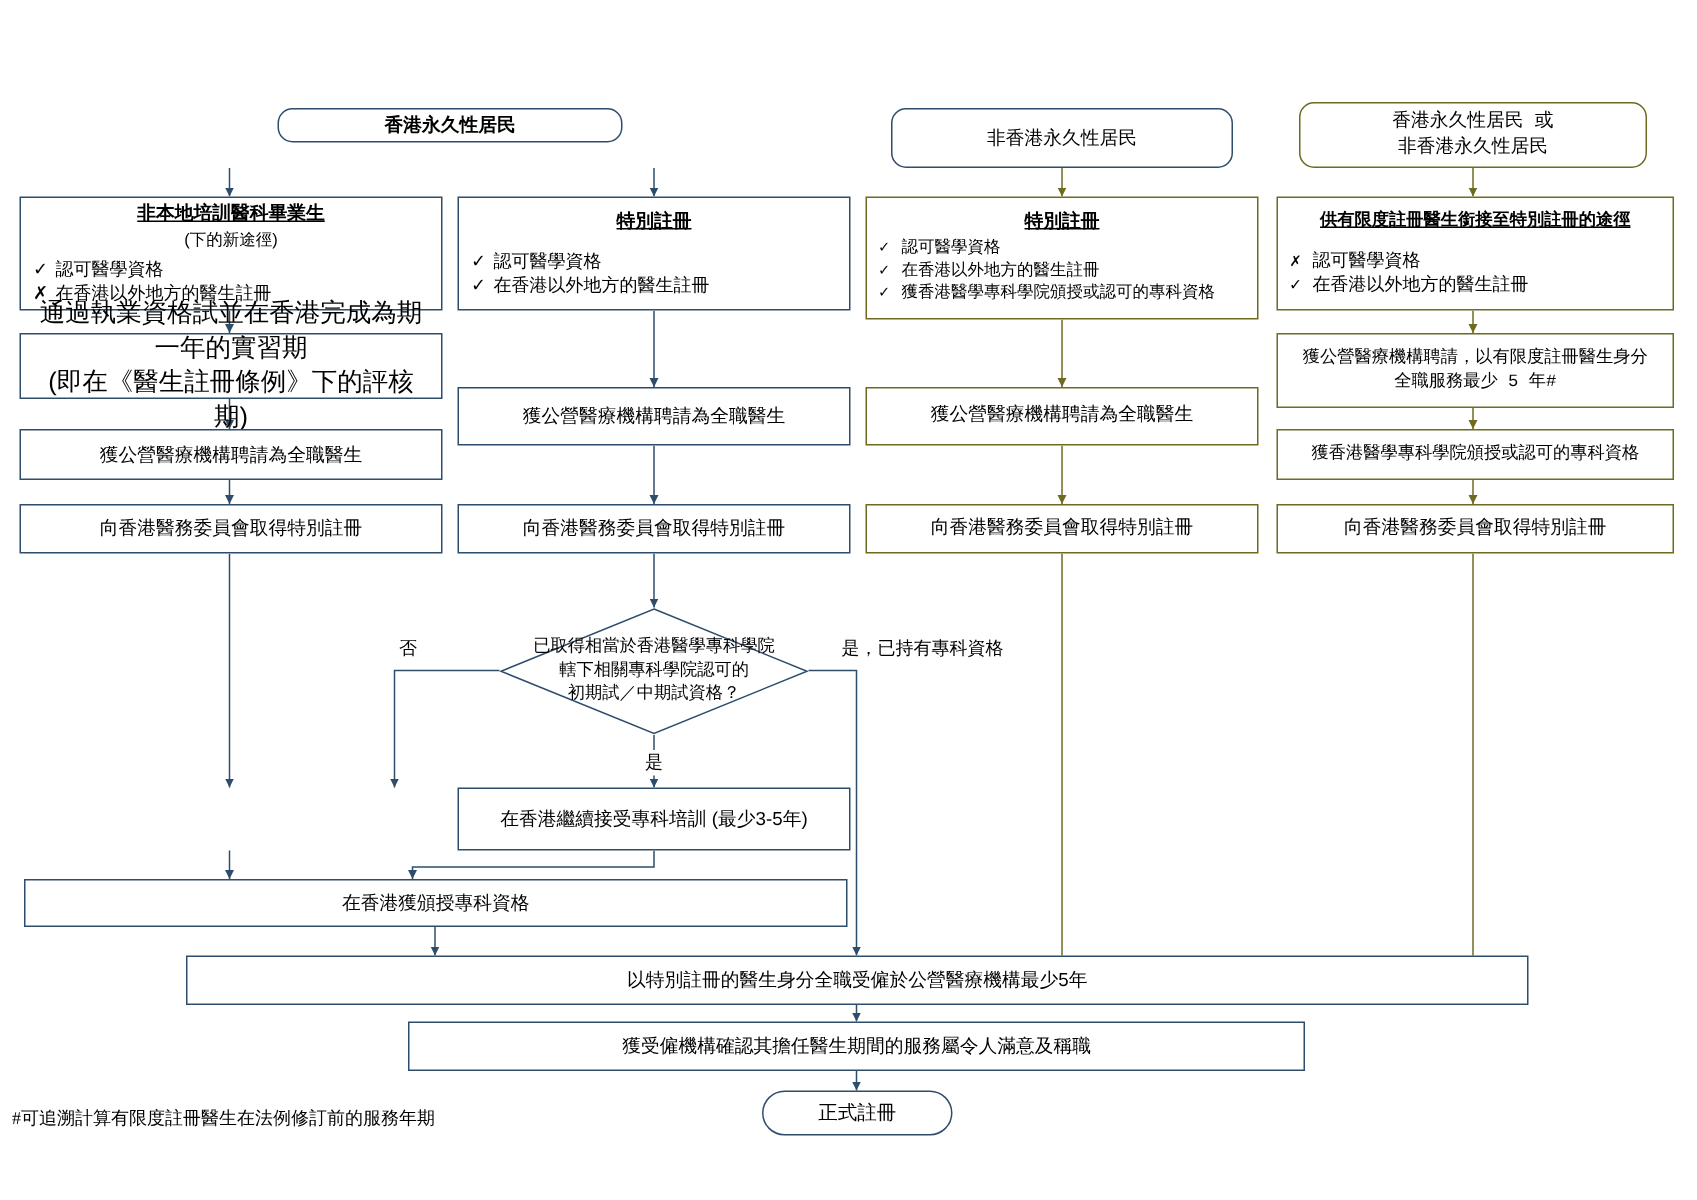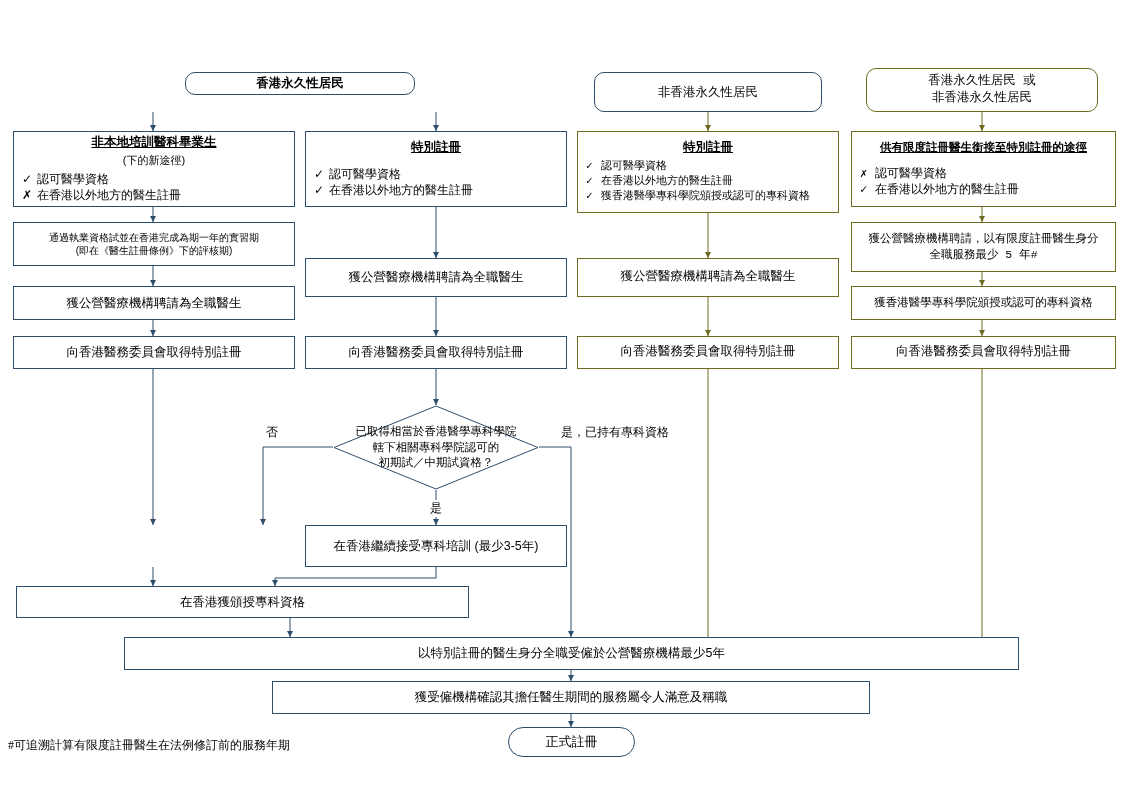--- a/index.html
+++ b/index.html
@@ -190,21 +190,21 @@
       <span class="mk">✓</span>
       <span>認可醫學資格</span>
     </div>
     <div class="line">
       <span class="mk">✗</span>
       <span>在香港以外地方的醫生註冊</span>
     </div>
   </div>
 
   <div class="box center" style="left:13px; top:222px; width:282px; height:44px;">
-    <div class="ctxt" style="font-size:10px">通過執業資格試並在香港完成為期一年的實習期
+    <div class="ctxt" style="font-size:17px">通過執業資格試並在香港完成為期一年的實習期
 (即在《醫生註冊條例》下的評核期)</div>
   </div>
 
   <div class="box center" style="left:13px; top:286px; width:282px; height:34px;">
     <div class="ctxt">獲公營醫療機構聘請為全職醫生</div>
   </div>
 
   <div class="box center" style="left:13px; top:336px; width:282px; height:33px;">
     <div class="ctxt">向香港醫務委員會取得特別註冊</div>
   </div>
@@ -287,21 +287,21 @@
 初期試／中期試資格？</div>
   </div>
 
   <div class="edgelabel" style="left:264px; top:424px;">否</div>
   <div class="edgelabel" style="left:428px; top:500px;">是</div>
   <div class="edgelabel" style="left:559px; top:424px;">是，已持有專科資格</div>
 
   <div class="box center" style="left:305px; top:525px; width:262px; height:42px;">
     <div class="ctxt">在香港繼續接受專科培訓 (最少3-5年)</div>
   </div>
-  <div class="box center" style="left:16px; top:586px; width:453px; height:32px;">
+  <div class="box center" style="left:16px; top:586px; width:549px; height:32px;">
     <div class="ctxt">在香港獲頒授專科資格</div>
   </div>
 
   <div class="box center" style="left:124px; top:637px; width:895px; height:33px;">
     <div class="ctxt">以特別註冊的醫生身分全職受僱於公營醫療機構最少5年</div>
   </div>
   <div class="box center" style="left:272px; top:681px; width:598px; height:33px;">
     <div class="ctxt">獲受僱機構確認其擔任醫生期間的服務屬令人滿意及稱職</div>
   </div>
   <div class="box center" style="left:508px; top:727px; width:127px; height:30px;border-radius:15px;">

